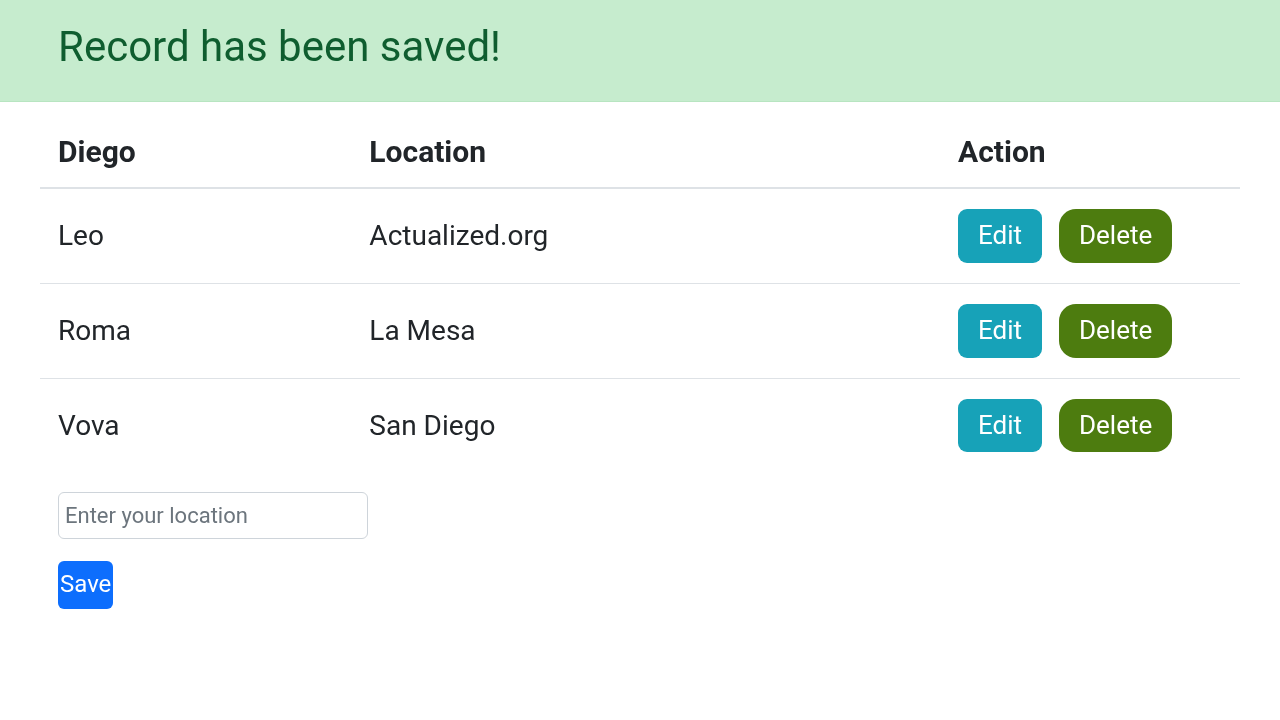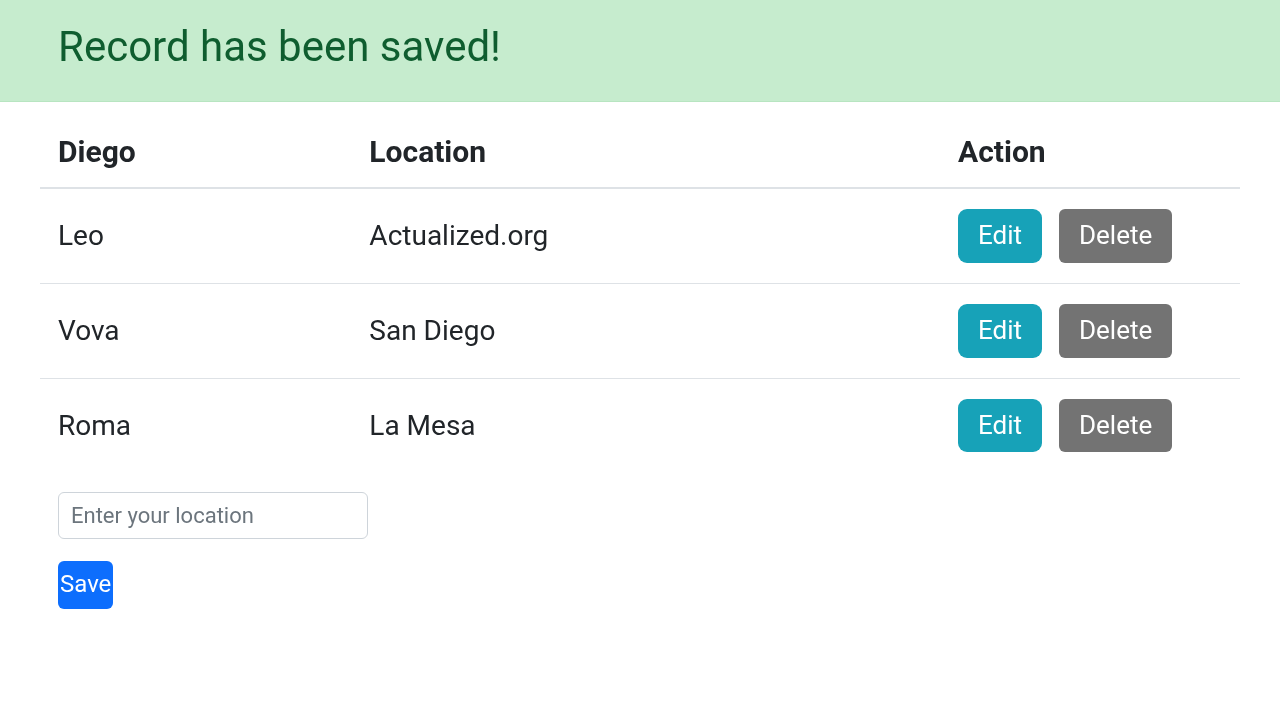--- a/index.html
+++ b/index.html
@@ -48,28 +48,28 @@
     border: none;
     border-radius: 6px;
     font-size: 26px;
     padding: 10px 20px;
     color: #fff;
     cursor: pointer;
     font-family: inherit;
     line-height: 1.3;
   }
   .btn-info { background: #17a2b8; border-radius: 9px; }
-  .btn-danger { background: #737373; }
+  .btn-danger { background: #4d7c0f; border-radius: 17px; }
   .btn-primary { background: #0d6efd; }
   .btn + .btn { margin-left: 10px; }
   .form-area { padding: 20px 18px 0 18px; }
   .form-control {
     width: 310px;
     font-size: 22px;
-    padding: 10px 12px;
+    padding: 10px 6px;
     border: 1px solid #ced4da;
     border-radius: 6px;
     color: #0f172a;
     font-family: inherit;
     display: block;
   }
   .form-control::placeholder { color: #6c757d; }
   .save-row { margin-top: 22px; }
   .btn-save { font-size: 24px; padding: 8px 2px; }
 </style>
@@ -90,30 +90,30 @@
     <tbody>
       <tr>
         <td>Leo</td>
         <td>Actualized.org</td>
         <td class="action-col">
           <button class="btn btn-info">Edit</button>
           <button class="btn btn-danger">Delete</button>
         </td>
       </tr>
       <tr>
-        <td>Vova</td>
-        <td>San Diego</td>
+        <td>Roma</td>
+        <td>La Mesa</td>
         <td class="action-col">
           <button class="btn btn-info">Edit</button>
           <button class="btn btn-danger">Delete</button>
         </td>
       </tr>
       <tr>
-        <td>Roma</td>
-        <td>La Mesa</td>
+        <td>Vova</td>
+        <td>San Diego</td>
         <td class="action-col">
           <button class="btn btn-info">Edit</button>
           <button class="btn btn-danger">Delete</button>
         </td>
       </tr>
     </tbody>
   </table>
 
   <div class="form-area">
     <input class="form-control" type="text" placeholder="Enter your location" style="">

